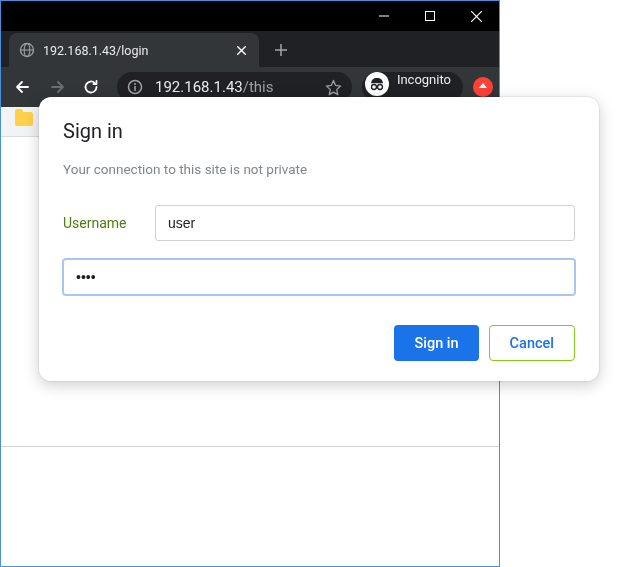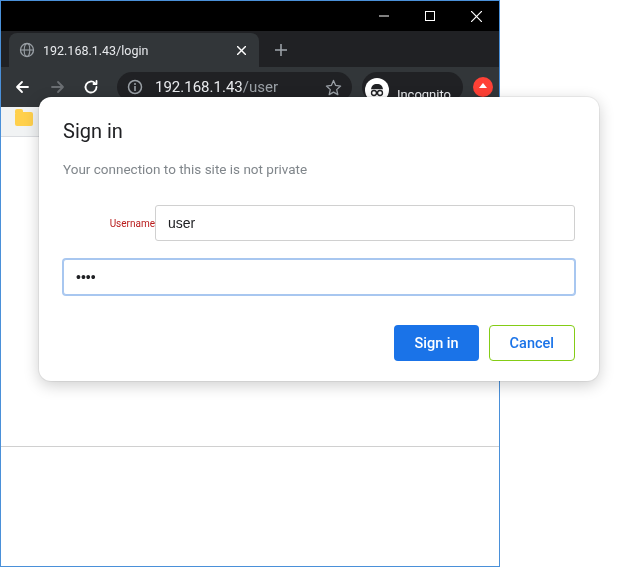--- a/index.html
+++ b/index.html
@@ -102,21 +102,21 @@
   }
   .omnibox .info-icon { margin-right: 12px; display:flex; }
   .omnibox .url { flex: 1; }
   .omnibox .url .path { color: #9aa0a6; }
   .omnibox .star-icon { color: #9aa0a6; display:flex; }
   .incognito-chip {
     background: #202124;
     height: 30px;
     border-radius: 15px;
     display: flex;
-    align-items: flex-end;
+    align-items: flex-start;
     padding: 0 12px 0 3px;
     color: #e8eaed;
     font-size: 13px;
     gap: 8px;
   }
   .incognito-chip .inc-circle {
     width: 24px; height: 24px; border-radius: 50%; background: #fff;
     display:flex; align-items:center; justify-content:center;
   }
   .ext-icon {
@@ -168,21 +168,21 @@
   }
   .auth-title {
     font-size: 20px;
     color: #202124;
     font-weight: 400;
     margin-bottom: 18px;
   }
   .auth-origin { font-size: 13.5px; color: #3c4043; margin-bottom: 5px; }
   .auth-warning { font-size: 13.5px; color: #80868b; margin-bottom: 28px; }
   .field-row { display: flex; align-items: center; margin-bottom: 18px; }
-  .field-label { width: 92px; font-size: 10px; color: #b91c1c; text-align: right; }
+  .field-label { width: 92px; font-size: 14px; color: #4d7c0f; }
   .field-input {
     flex: 1;
     height: 36px;
     border: 1px solid #d0d0d0;
     border-radius: 3px;
     padding: 0 12px;
     font-size: 14px;
     color: #202124;
     outline: none;
   }
@@ -285,21 +285,21 @@
     </div>
     <div class="omnibox">
       <span class="info-icon">
         <svg width="16" height="16" viewBox="0 0 16 16">
             <circle cx="8" cy="8" r="6.5" fill="none" stroke="#9aa0a6" stroke-width="1.5"></circle>
             <circle cx="8" cy="5" r="1" fill="#9aa0a6"></circle>
             <rect x="7.2" y="7" width="1.6" height="5" fill="#9aa0a6"></rect>
           </svg>
       </span>
       <span class="url">
-        <span>192.168.1.43</span><span class="path">/user</span>
+        <span>192.168.1.43</span><span class="path">/this</span>
       </span>
       <span class="star-icon">
         <svg width="17" height="17" viewBox="0 0 24 24">
             <path d="M12 2l2.9 6.9L22 10l-5.5 5 1.6 7L12 18.5 5.9 22l1.6-7L2 10l7.1-1.1z" fill="none" stroke="#9aa0a6" stroke-width="1.8" stroke-linejoin="round"></path>
           </svg>
       </span>
     </div>
     <div class="incognito-chip">
       <span class="inc-circle">
         <svg width="18" height="18" viewBox="0 0 24 24">

